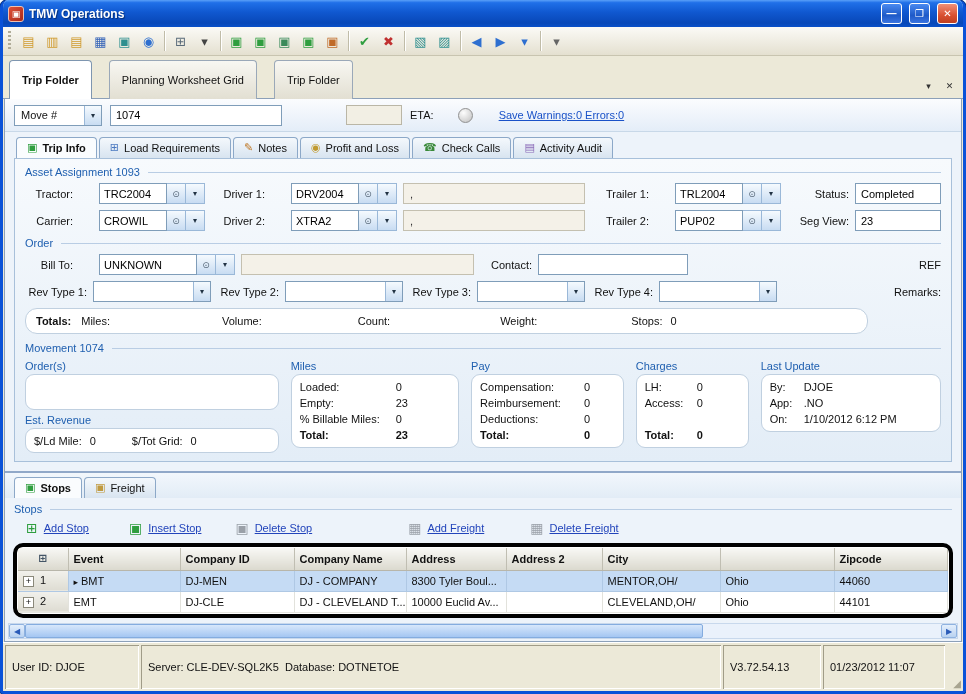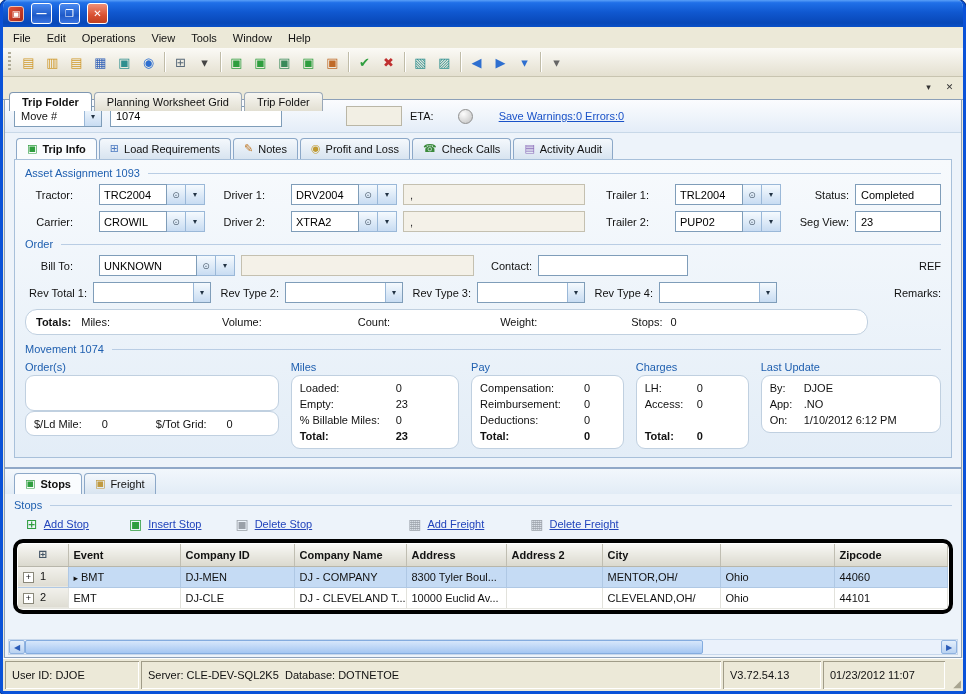--- a/index.html
+++ b/index.html
@@ -27,22 +27,22 @@
 
   
   .toolbar{flex:0 0 29px;display:flex;align-items:center;background:linear-gradient(180deg,#FBFAF6,#E4E0D0);
     border-bottom:1px solid #C8C4B0;padding:0 2px;gap:1px;}
   .grip{width:3px;height:20px;background:repeating-linear-gradient(180deg,#B0AC98 0 2px,transparent 2px 4px);margin:0 5px 0 3px;}
   .tb-btn{width:23px;height:23px;display:flex;align-items:center;justify-content:center;font-size:13px;border-radius:2px;cursor:default;}
   .tb-sep{width:1px;height:20px;background:#C0BCA8;margin:0 3px;box-shadow:1px 0 0 #fff;}
 
   
   .tabstrip{flex:0 0 23px;display:flex;align-items:flex-end;background:#ECE9D8;padding:3px 6px 0;border-bottom:1px solid #8CA0B8;}
-  .mtab{padding:3px 12px;background:linear-gradient(180deg,#F8F7F2,#E2DFD2);border:1px solid #9AA8B8;border-bottom:none;
-    border-radius:4px 4px 0 0;margin-right:2px;position:relative;top:12px;}
+  .mtab{padding:13px 12px;background:linear-gradient(180deg,#F8F7F2,#E2DFD2);border:1px solid #9AA8B8;border-bottom:none;
+    border-radius:4px 4px 0 0;margin-right:17px;position:relative;top:1px;}
   .mtab.active{background:#FFF;font-weight:bold;border-color:#7E96B0;}
   .tab-right{margin-left:auto;display:flex;gap:6px;align-items:center;padding-bottom:5px;}
   .sm-btn{width:15px;height:14px;display:flex;align-items:center;justify-content:center;font-size:9px;color:#333;font-weight:bold;}
 
   
   .main-page{flex:1;display:flex;flex-direction:column;background:#EDF3FA;border:1px solid #8CA0B8;border-top:none;margin:0 1px;overflow:hidden;}
 
   .move-row{flex:0 0 33px;display:flex;align-items:center;gap:8px;padding:0 9px;
     background:linear-gradient(180deg,#FBFCFE,#E4EDF8);border-bottom:1px solid #C8D8E8;}
   .xsel{display:flex;align-items:center;height:21px;border:1px solid #7F9DB9;background:#fff;}
@@ -87,21 +87,21 @@
   .totals-box{background:#fff;border:1px solid #C0D0E0;border-radius:12px;height:26px;display:flex;align-items:center;
     padding:0 10px;margin-top:3px;width:92%;}
   .mlA{margin-left:112px}.mlB{margin-left:96px}.mlC{margin-left:110px}.mlD{margin-left:94px}
   .bold{font-weight:bold}
 
   .mv-row{display:flex;gap:12px;align-items:flex-start;}
   .mv-left{width:256px;}
   .panel{background:#fff;border:1px solid #C0D0E0;border-radius:9px;padding:4px 8px;}
   .p-title{color:#2060B0;margin:1px 0 2px;}
   .orders-box{height:36px;}
-  .est-box{height:25px;display:flex;align-items:center;gap:20px;}
+  .est-box{height:25px;display:flex;align-items:center;gap:8px;}
   .est-box .gap{margin-left:28px;}
   .prow{display:grid;grid-template-columns:var(--lw,96px) 1fr;height:16px;align-items:center;}
   .prow.total .pl,.prow.total .pv{font-weight:bold;}
   .w-miles{width:170px;--lw:96px;}
   .w-pay{width:154px;--lw:104px;}
   .w-chg{width:114px;--lw:52px;}
   .w-last{width:182px;--lw:34px;}
   .w-miles .prow,.w-pay .prow,.w-chg .prow,.w-last .prow{--lw:inherit;}
   .w-miles .prow{grid-template-columns:96px 1fr;}
   .w-pay .prow{grid-template-columns:104px 1fr;}
@@ -142,45 +142,37 @@
   .marker{margin-right:3px;font-size:9px;}
 
   .hscroll{height:16px;display:flex;margin:auto 3px 2px;background:#EAF1FB;border:1px solid #C8D8EC;}
   .hs-btn{width:16px;background:linear-gradient(180deg,#E4EFFC,#B9D2F1);border:1px solid #8FB2E0;color:#2A5BB8;
     font-size:8px;display:flex;align-items:center;justify-content:center;border-radius:2px;}
   .hs-track{flex:1;position:relative;}
   .hs-thumb{position:absolute;left:0;top:0;height:100%;width:74%;
     background:linear-gradient(180deg,#D7E7FB,#A4C6F2);border:1px solid #84ACDF;border-radius:2px;}
 
   .statusbar{flex:0 0 22px;display:flex;align-items:stretch;gap:2px;background:#ECE9D8;padding:2px;border-top:1px solid #FFF;}
-  .sb-sec{display:flex;align-items:center;padding:8px 7px;box-shadow:inset 1px 1px 0 #A09C88,inset -1px -1px 0 #FFF;white-space:pre;}
+  .sb-sec{display:flex;align-items:center;padding:16px 7px;box-shadow:inset 1px 1px 0 #A09C88,inset -1px -1px 0 #FFF;white-space:pre;}
   .sb-user{width:134px}.sb-server{flex:1}.sb-ver{width:98px}.sb-date{width:122px}
   .sb-grip{width:14px;display:flex;align-items:flex-end;justify-content:flex-end;color:#A8A490;font-size:10px;}
 </style>
 </head>
 <body>
 
 <div class="window">
 
   <div class="titlebar">
     <span class="app-icon">▣</span>
+    <span class="tb-title">TMW Operations</span>
     <span class="cap-btn">—</span>
     <span class="cap-btn">❐</span>
     <span class="cap-btn close">✕</span>
   </div>
 
-  <div class="menubar">
-    <span class="menu-item">File</span>
-    <span class="menu-item">Edit</span>
-    <span class="menu-item">Operations</span>
-    <span class="menu-item">View</span>
-    <span class="menu-item">Tools</span>
-    <span class="menu-item">Window</span>
-    <span class="menu-item">Help</span>
-  </div>
 
   <div class="toolbar">
     <span class="grip"></span>
     <span style="display:flex;align-items:center;gap:1px;">
         <span class="tb-btn" style="color: rgb(208, 154, 46);">▤</span>
         <span class="tb-btn" style="color: rgb(208, 154, 46);">▥</span>
         <span class="tb-btn" style="color: rgb(208, 154, 46);">▤</span>
         <span class="tb-btn" style="color: rgb(53, 99, 184);">▦</span>
         <span class="tb-btn" style="color: rgb(46, 143, 143);">▣</span>
         <span class="tb-btn" style="color: rgb(46, 111, 208);">◉</span>
@@ -324,21 +316,21 @@
           <span class="cmb-drop"></span>
         </span>
         <span class="namefield" style="max-width:382px;"></span>
         <span class="lbl" style="width:52px;">Contact:</span>
         <input class="txt" style="width: 150px;">
         <span style="flex:1;"></span>
         <span class="lbl">REF</span>
       </div>
 
       <div class="frow">
-        <span class="lbl w62">Rev Total 1:</span>
+        <span class="lbl w62">Rev Type 1:</span>
         <span class="xsel" style="width:118px;">
           <span class="sel-txt"></span>
           <span class="drop-btn" style="margin-left:auto;"></span>
         </span>
         <span class="lbl w62">Rev Type 2:</span>
         <span class="xsel" style="width:118px;">
           <span class="sel-txt"></span>
           <span class="drop-btn" style="margin-left:auto;"></span>
         </span>
         <span class="lbl w62">Rev Type 3:</span>
@@ -364,20 +356,21 @@
         <span class="mlD">Stops:</span>
         <span style="margin-left:8px;">0</span>
       </div>
 
       <div class="grp-title" style="margin-top:8px;">Movement 1074</div>
 
       <div class="mv-row">
         <div class="mv-left">
           <div class="p-title">Order(s)</div>
           <div class="panel orders-box"></div>
+          <div class="p-title" style="margin-top:4px;">Est. Revenue</div>
           <div class="panel est-box">
             <span>$/Ld Mile:</span>
             <span>0</span>
             <span class="gap">$/Tot Grid:</span>
             <span>0</span>
           </div>
         </div>
 
         <div class="w-miles">
           <div class="p-title">Miles</div>

